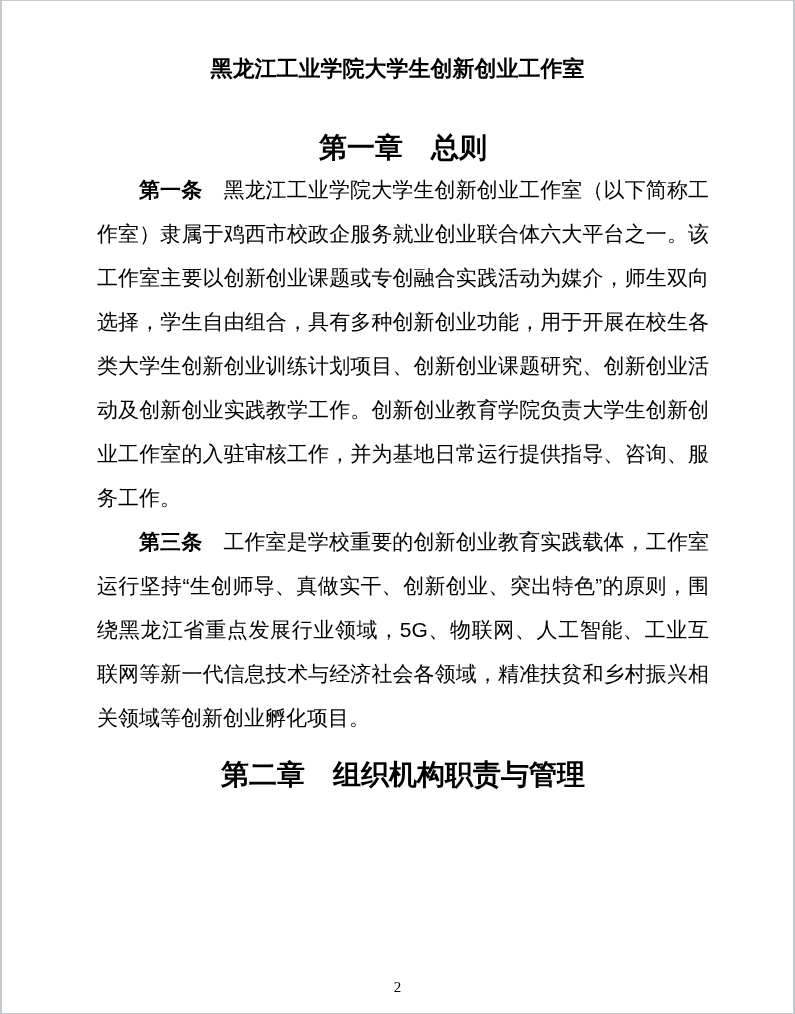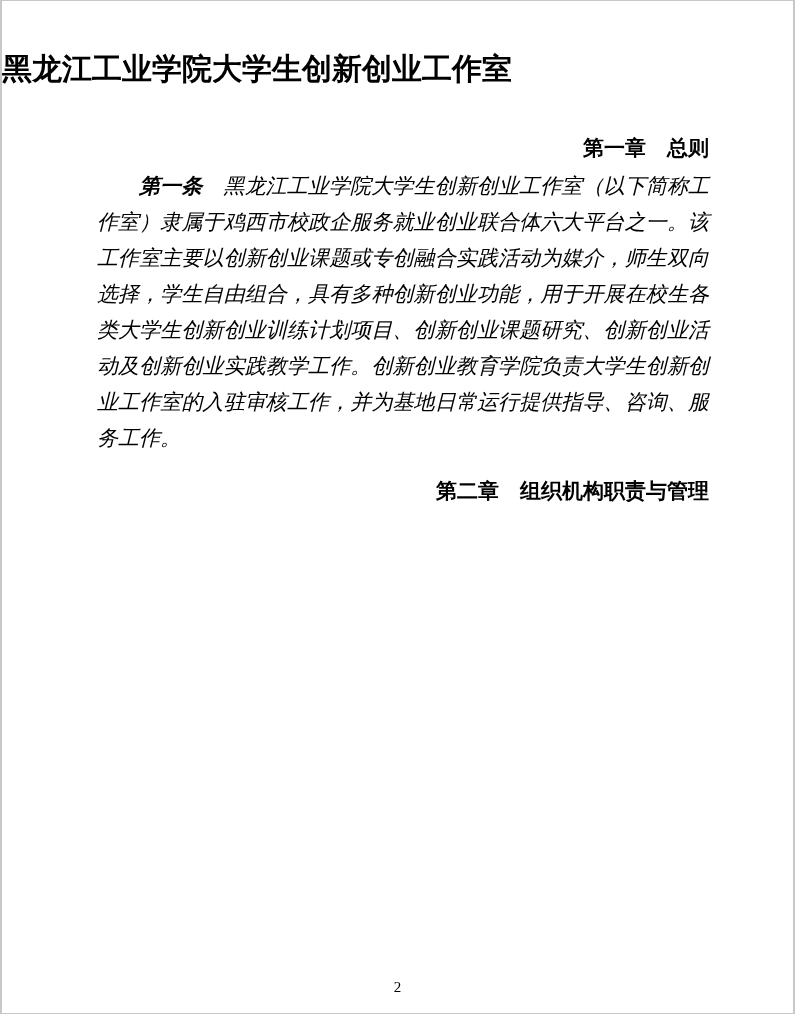--- a/index.html
+++ b/index.html
@@ -15,49 +15,49 @@
     background: #ffffff;
     border: 2px solid #c6c9cb;
     border-top-width: 1px;
     border-bottom-width: 1px;
     overflow: hidden;
     color: #000000;
     font-family: "Liberation Sans", sans-serif;
   }
   .doc-title {
     margin-top: 46px;
+    text-align: center;
     font-family: "Liberation Serif", serif;
     font-weight: bold;
-    font-size: 30px;
+    font-size: 22px;
     line-height: 44px;
     letter-spacing: 0;
   }
   .doc-body {
     padding: 0 84px 0 95px;
   }
   .chapter {
     margin: 38px 0 0 0;
-    font-size: 21px;
+    font-size: 28px;
     font-weight: bold;
-    text-align: right;
+    text-align: center;
     line-height: 38.8px;
     font-family: "Liberation Sans", sans-serif;
   }
   .chapter.ch2 {
     margin-top: 16px;
   }
   .article {
     margin: 0;
     font-size: 21px;
-    line-height: 36px;
+    line-height: 44px;
     text-align: justify;
     text-justify: inter-character;
     word-break: break-all;
     text-indent: 42px;
-    font-style: italic;
   }
   .article .label {
     font-weight: bold;
     margin-right: 21px;
   }
   .page-number {
     position: absolute;
     top: 977px;
     left: 0;
     right: 0;
@@ -76,20 +76,21 @@
     <div>黑龙江工业学院大学生创新创业工作室</div>
   </div>
 
   <div class="doc-body">
 
     <h2 class="chapter">第一章　总则</h2>
 
     <p class="article"><span class="label">第一条</span><span>黑龙江工业学院大学生创新创业工作室（以下简称工作室）隶属于鸡西市校政企服务就业创业联合体六大平台之一。该工作室主要以创新创业课题或专创融合实践活动为媒介，师生双向选择，学生自由组合，具有多种创新创业功能，用于开展在校生各类大学生创新创业训练计划项目、创新创业课题研究、创新创业活动及创新创业实践教学工作。创新创业教育学院负责大学生创新创业工作室的入驻审核工作，并为基地日常运行提供指导、咨询、服务工作。</span></p>
 
 
+    <p class="article"><span class="label">第三条</span><span>工作室是学校重要的创新创业教育实践载体，工作室运行坚持“生创师导、真做实干、创新创业、突出特色”的原则，围绕黑龙江省重点发展行业领域，5G、物联网、人工智能、工业互联网等新一代信息技术与经济社会各领域，精准扶贫和乡村振兴相关领域等创新创业孵化项目。</span></p>
 
 
     <h2 class="chapter ch2">第二章　组织机构职责与管理</h2>
 
 
   </div>
 
   <div class="page-number">2</div>
 
 </div>

